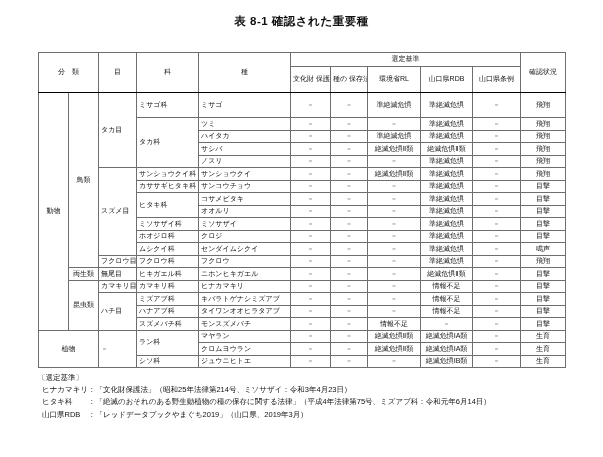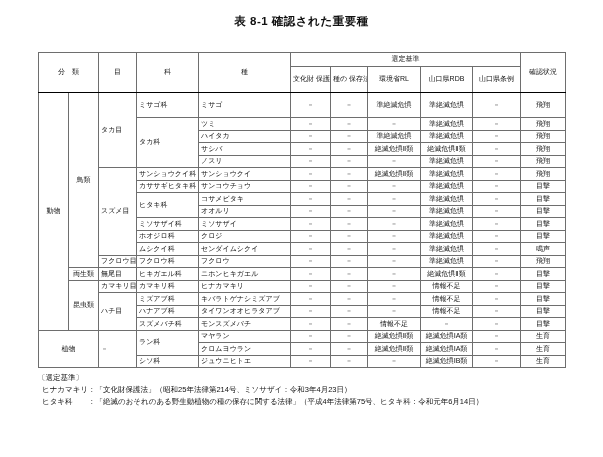--- a/index.html
+++ b/index.html
@@ -281,16 +281,17 @@
           <td class="c">絶滅危惧ⅠB類</td>
           <td class="c c">－</td>
           <td class="c">生育</td>
         </tr>
       </tbody>
   </table>
 
   <div class="notes">
     <div class="note-line notes-title">〔選定基準〕</div>
     <div class="note-line"><span class="note-label">ヒナカマキリ</span><span>：「文化財保護法」（昭和25年法律第214号、ミソサザイ：令和3年4月23日）</span></div>
-    <div class="note-line"><span class="note-label">ヒタキ科</span><span>：「絶滅のおそれのある野生動植物の種の保存に関する法律」（平成4年法律第75号、ヒタキ科：令和元年6月14日）</span></div>
+    <div class="note-line"><span class="note-label">ヒタキ科</span><span>：「絶滅のおそれのある野生動植物の種の保存に関する法律」（平成4年法律第75号、ミズアブ科：令和元年6月14日）</span></div>
+    <div class="note-line"><span class="note-label">山口県RDB</span><span>：「レッドデータブックやまぐち2019」（山口県、2019年3月）</span></div>
   </div>
 
 </div>
 
 </body></html>

